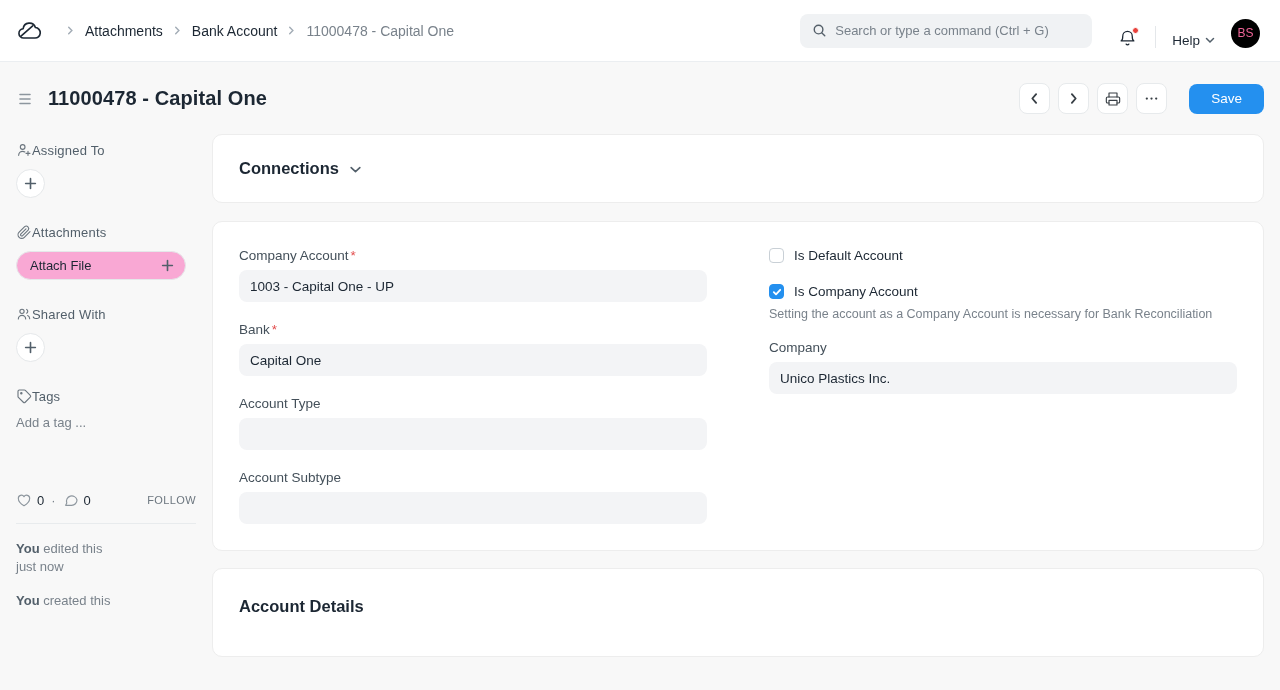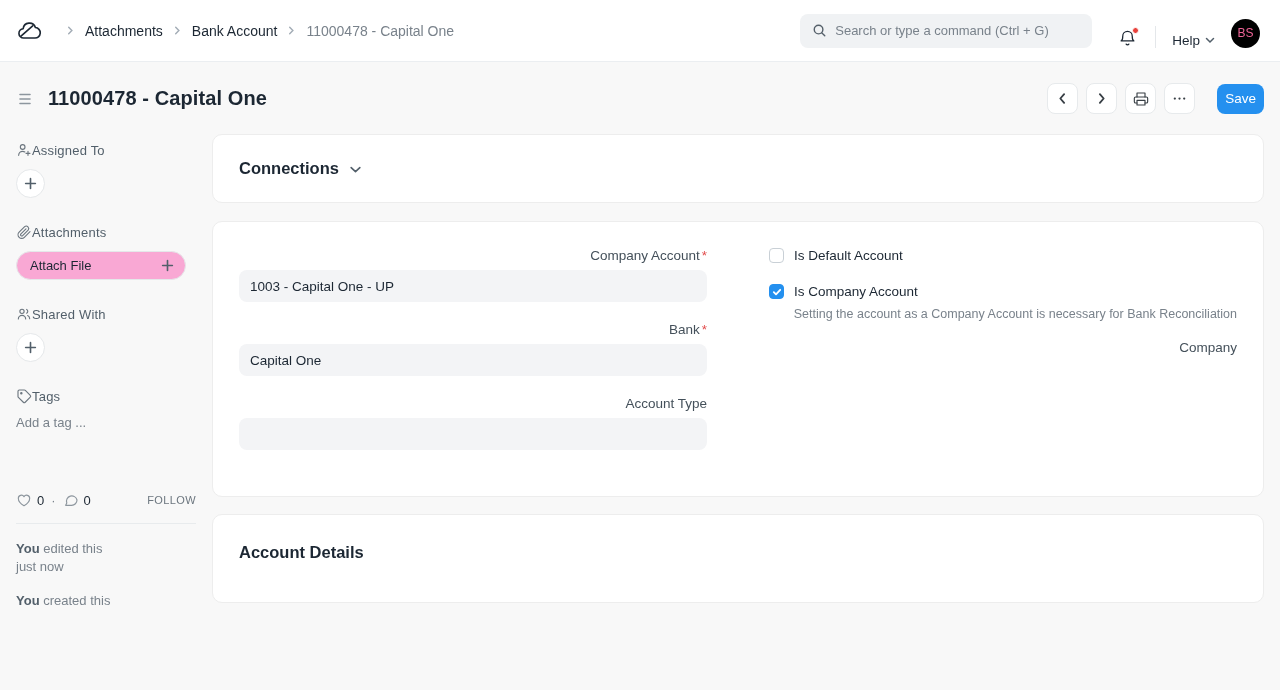--- a/index.html
+++ b/index.html
@@ -31,21 +31,21 @@
             justify-content:center; cursor:pointer; }
 
   
   .page-head { display:flex; align-items:center; padding:21px 16px 20px 16px; }
   .menu-toggle { display:flex; cursor:pointer; margin-right:10px; padding:2px; }
   .page-title { font-size:20px; font-weight:700; color:#1c2733; letter-spacing:.1px; }
   .head-actions { margin-left:auto; display:flex; align-items:center; gap:8px; }
   .icon-btn { width:31px; height:31px; background:#fff; border:1px solid #e7eaec;
               border-radius:8px; display:flex; align-items:center; justify-content:center;
               cursor:pointer; color:#383f45; }
-  .btn-primary { height:30px; padding:0 8px; margin-left:14px; background:#2490ef;
+  .btn-primary { height:30px; padding:0 22px; margin-left:14px; background:#2490ef;
                  color:#fff; font-size:13.5px; border:none; border-radius:8px;
                  cursor:pointer; font-family:inherit; }
 
   
   .body-row { display:flex; align-items:flex-start; }
   .sidebar { width:212px; flex:0 0 212px; padding:8px 16px 0 16px; }
   .main { flex:1; padding:0 16px 0 0; }
 
   
   .sb-section { margin-bottom:26px; }
@@ -64,21 +64,21 @@
                 color:#1c2733; }
   .eng-item { display:flex; align-items:center; gap:5px; cursor:pointer; }
   .eng-dot { color:#79828b; margin:0 7px; }
   .follow-btn { margin-left:auto; font-size:11px; letter-spacing:.4px; color:#6c767f;
                 cursor:pointer; font-weight:400; }
   .sb-divider { border:none; border-top:1px solid #e8ebed; margin:15px 0 16px 0; }
   .activity-item { font-size:13px; color:#79828b; line-height:18px; margin-bottom:16px; }
   .activity-item b { color:#525f6a; font-weight:700; }
 
   
-  .card { background:#fff; border:1px solid #ededed; border-radius:10px;text-align:right; }
+  .card { background:#fff; border:1px solid #ededed; border-radius:10px; }
   .connections-card { padding:24px 26px; margin-bottom:18px; }
   .section-title { font-size:16.5px; font-weight:700; color:#1c2733; }
   .section-head { display:flex; align-items:center; gap:10px; cursor:pointer; }
   .section-head .chev { color:#525f6a; display:flex; margin-top:2px; }
 
   .form-card { padding:26px; margin-bottom:17px; }
   .form-grid { display:grid; grid-template-columns:1fr 1fr; column-gap:62px; }
   .field { margin-bottom:20px; }
   .field-label { font-size:13.5px; color:#44505a; margin-bottom:7px; }
   .req { color:#e24c4c; margin-left:2px; }
@@ -327,38 +327,43 @@
             <div class="control">1003 - Capital One - UP</div>
           </div>
           <div class="field">
             <div class="field-label"><span>Bank</span><span class="req">*</span></div>
             <div class="control">Capital One</div>
           </div>
           <div class="field">
             <div class="field-label"><span>Account Type</span></div>
             <div class="control"></div>
           </div>
+          <div class="field" style="margin-bottom:0;">
+            <div class="field-label"><span>Account Subtype</span></div>
+            <div class="control"></div>
+          </div>
         </div>
 
         <div>
           <div class="check-row">
             <span class="checkbox"></span>
             <span class="check-label">Is Default Account</span>
           </div>
           <div class="check-row" style="margin-bottom:15px;">
             <span class="checkbox checked">
               <svg width="10" height="10" viewBox="0 0 10 10" fill="none" stroke="#fff" stroke-width="1.8" stroke-linecap="round" stroke-linejoin="round">
                   <path d="M1.8 5.2 4 7.4 8.2 2.8"></path>
                 </svg>
             </span>
             <span class="check-label">Is Company Account</span>
           </div>
           <div class="field-desc">Setting the account as a Company Account is necessary for Bank Reconciliation</div>
           <div class="field" style="margin-bottom:0;">
             <div class="field-label"><span>Company</span></div>
+            <div class="control">Unico Plastics Inc.</div>
           </div>
         </div>
       </div>
     </section>
 
     <section class="card details-card">
       <div class="section-head">
         <span class="section-title">Account Details</span>
       </div>
     </section>

